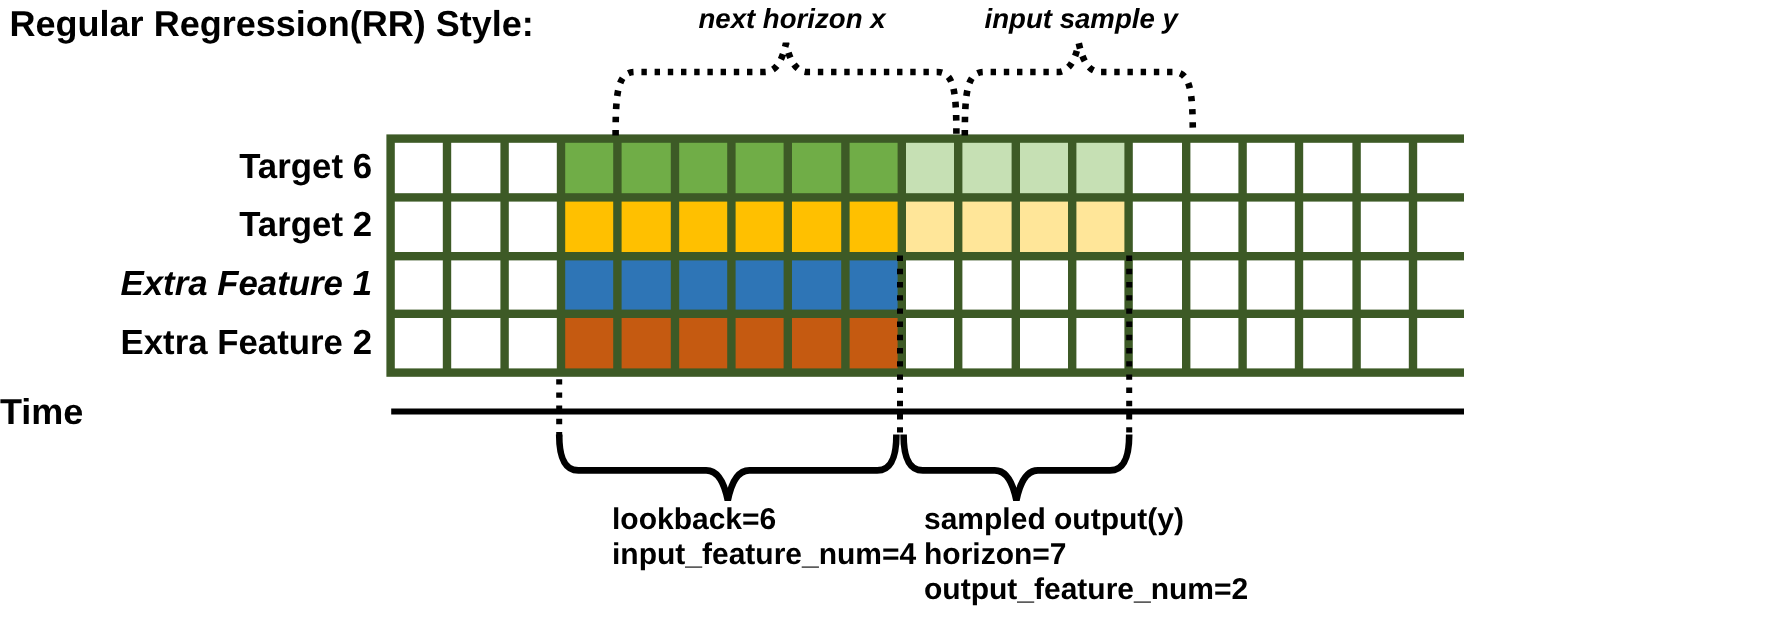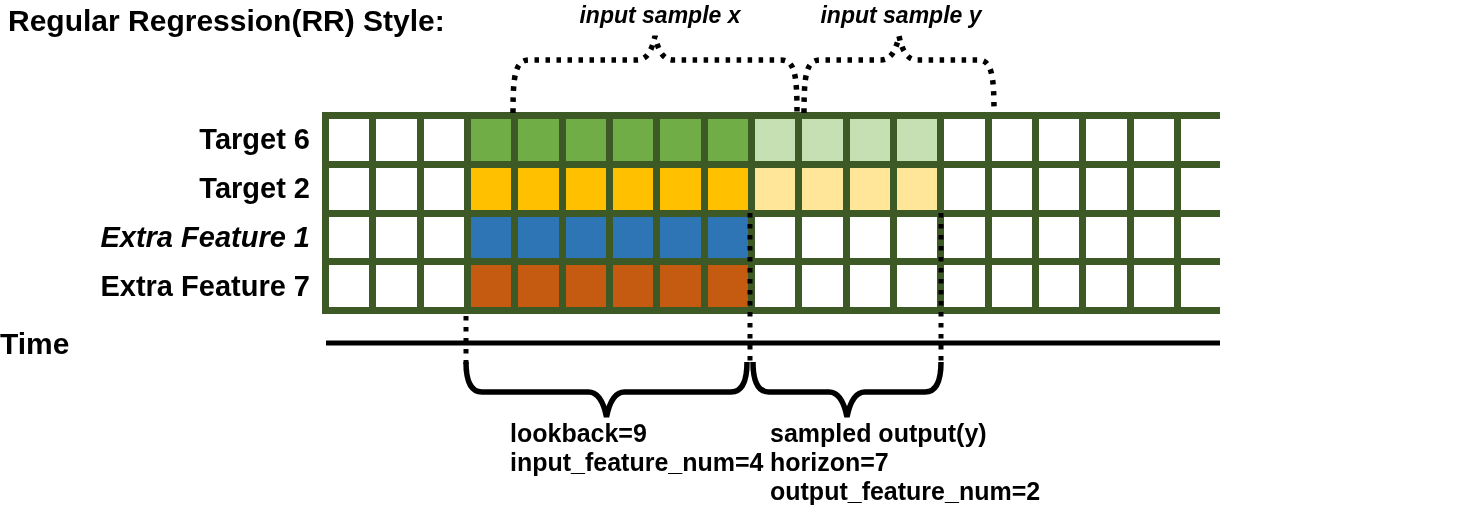--- a/index.html
+++ b/index.html
@@ -33,27 +33,27 @@
   }
   svg.overlay{position:absolute;left:0;top:0;z-index:5;pointer-events:none;}
 </style>
 </head>
 <body>
 
 <div class="canvas">
 
   <div class="title">Regular Regression(RR) Style:</div>
 
-  <div class="next-label" style="left:500px;">input sample x</div>
+  <div class="next-label" style="left:500px;">next horizon x</div>
   <div class="next-label" style="left:741px;">input sample y</div>
 
   <div class="row-label" style="top:121px;">Target 6</div>
   <div class="row-label" style="top:170px;">Target 2</div>
   <div class="row-label" style="top:219px;font-style:italic;">Extra Feature 1</div>
-  <div class="row-label" style="top:268px;">Extra Feature 7</div>
+  <div class="row-label" style="top:268px;">Extra Feature 2</div>
 
   <div class="grid" id="sample-grid" style="background: rgb(61, 90, 38);">
       <div class="cell" style="background: rgb(255, 255, 255);"></div>
       <div class="cell" style="background: rgb(255, 255, 255);"></div>
       <div class="cell" style="background: rgb(255, 255, 255);"></div>
       <div class="cell" style="background: rgb(112, 173, 71);"></div>
       <div class="cell" style="background: rgb(112, 173, 71);"></div>
       <div class="cell" style="background: rgb(112, 173, 71);"></div>
       <div class="cell" style="background: rgb(112, 173, 71);"></div>
       <div class="cell" style="background: rgb(112, 173, 71);"></div>
@@ -143,21 +143,21 @@
       <div class="cell" style="background: rgb(255, 255, 255);"></div>
       <div class="cell" style="background: rgb(255, 255, 255);"></div>
       <div class="cell" style="background: rgb(255, 255, 255);"></div>
       <div class="cell" style="background: rgb(255, 255, 255);"></div>
       <div class="cell" style="background: rgb(255, 255, 255);"></div>
     </div>
 
   <div class="time-label">Time</div>
 
   <div class="anno-block" style="left:510px;">
-    <div>lookback=9</div>
+    <div>lookback=6</div>
     <div>input_feature_num=4</div>
   </div>
   <div class="anno-block" style="left:770px;">
     <div>sampled output(y)</div>
     <div>horizon=7</div>
     <div>output_feature_num=2</div>
   </div>
 
   <svg class="overlay" width="1476" height="516" viewBox="0 0 1476 516">
 

